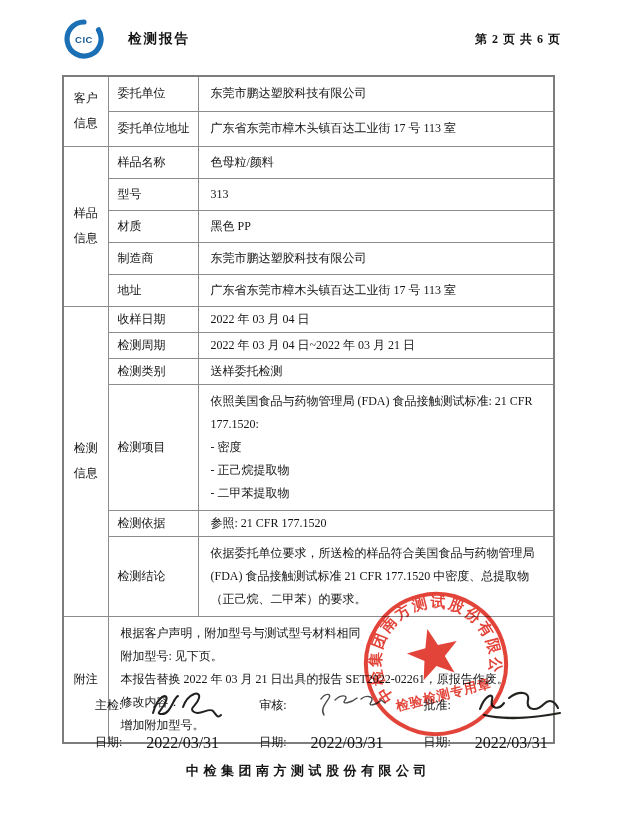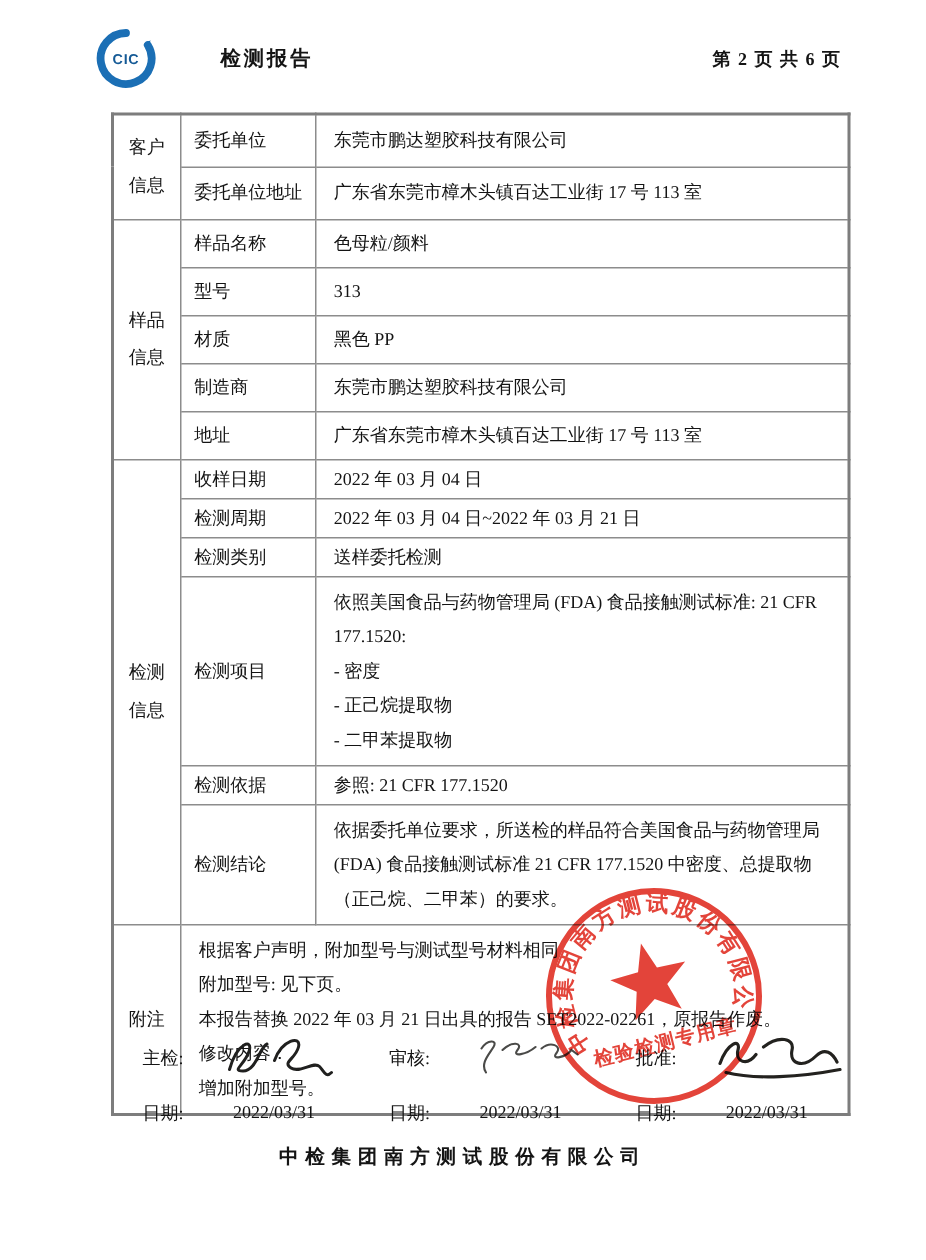--- a/index.html
+++ b/index.html
@@ -6,49 +6,49 @@
   html,body { background:#ffffff; }
   .page {
     position:relative; width:617px; height:840px; margin:0 auto;
     background:#ffffff; overflow:hidden;
     font-family:"Liberation Serif","DejaVu Serif",serif;
     color:#141414;
   }
 
   
   .hdr { position:absolute; top:16px; left:64px; right:56px; height:46px;
-         display:flex; align-items:center;gap:19px; }
+         display:flex; align-items:center; }
   .hdr .logo { width:40px; height:40px; flex:0 0 auto; }
   .hdr .rpt-title { margin-left:24px; font-size:13.5px; font-weight:bold; letter-spacing:2px; }
   .hdr .rpt-no { margin-left:58px; font-size:12px; font-weight:bold; }
   .hdr .pg { margin-left:auto; font-size:12px; font-weight:bold; letter-spacing:1px; }
 
   
-  table.rpt { position:absolute; top:75px; left:74px; width:493px;
+  table.rpt { position:absolute; top:75px; left:62px; width:493px;
               border-collapse:collapse; font-size:12px; table-layout:fixed; }
   table.rpt { border:2px solid #7d7d7d; }
   table.rpt td { border:1px solid #8c8c8c; vertical-align:middle; }
   td.sec { text-align:center; white-space:pre-line; line-height:25px; font-size:12px; }
   td.f { padding:2px 4px 2px 9px; }
   td.v { padding:2px 8px 2px 12px; }
   td.multi { white-space:pre-line; line-height:23px; padding:5px 10px 5px 12px; vertical-align:top; }
   tr.r35 td { height:35px; }
   tr.r32 td { height:32px; }
   tr.r26 td { height:26px; }
 
   
   .sigs { position:absolute; top:684px; left:62px; width:493px; }
   .sig-grid { display:flex; }
   .sig-col { width:164.3px;padding-left:20px; }
   .sig-row { display:flex; align-items:center; height:42px; padding-left:13px; }
   .sig-row .lbl { font-size:12px; flex:0 0 44px; }
   .sig-row svg { flex:0 0 auto; margin-left:4px; }
   .date-row { display:flex; align-items:flex-start; height:24px; margin-top:8px; padding-left:13px; }
   .date-row .lbl { font-size:12px; flex:0 0 44px; }
-  .date-row .dt { flex:1; text-align:center; font-size:12px; }
+  .date-row .dt { flex:1; text-align:center; font-size:16px; }
 
   
   .stamp { position:absolute; left:360px; top:588px; width:152px; height:152px;
            transform:rotate(-14deg); opacity:.88; mix-blend-mode:multiply; z-index:6;
            pointer-events:none; }
 
   
   .ftr { position:absolute; top:762px; left:0; width:617px; text-align:center; }
   .ftr .company { font-size:13px; font-weight:bold; letter-spacing:4.5px; }
   .ftr .addr { font-size:11.5px; margin-top:5px; letter-spacing:.3px; }

